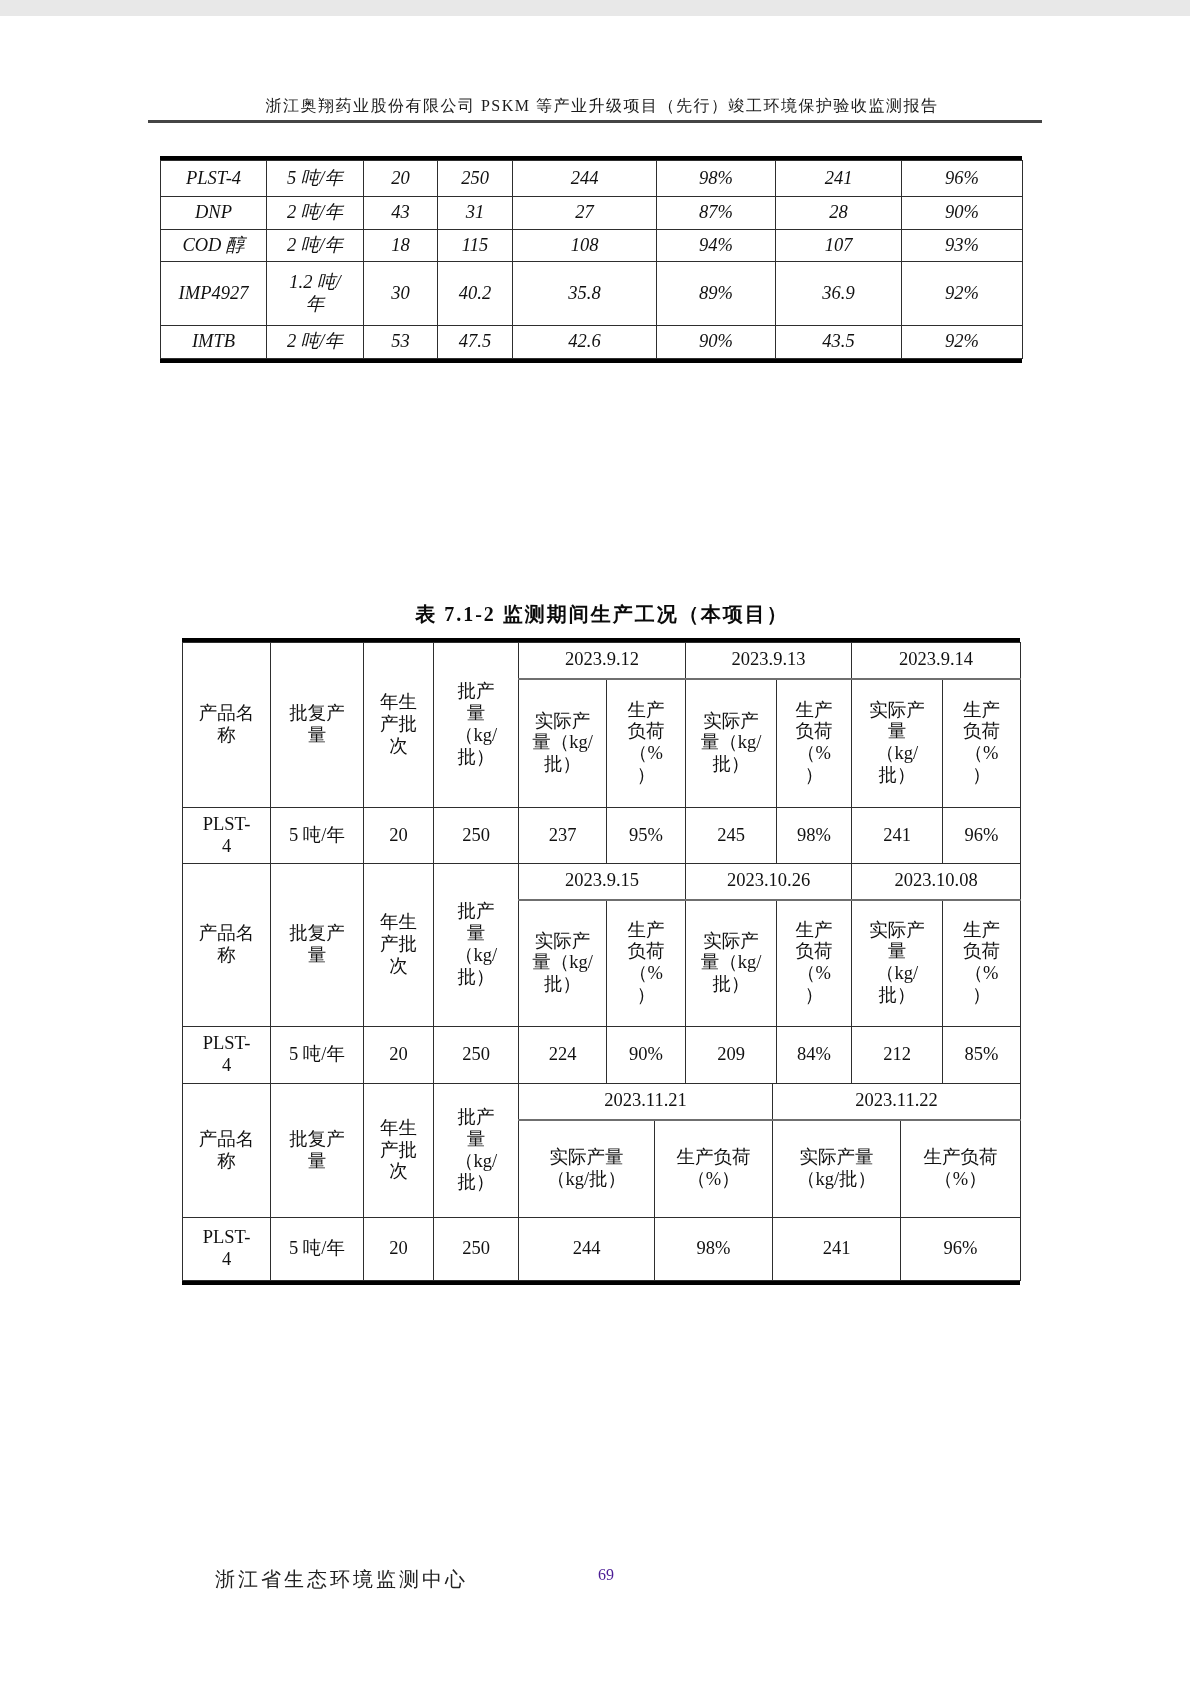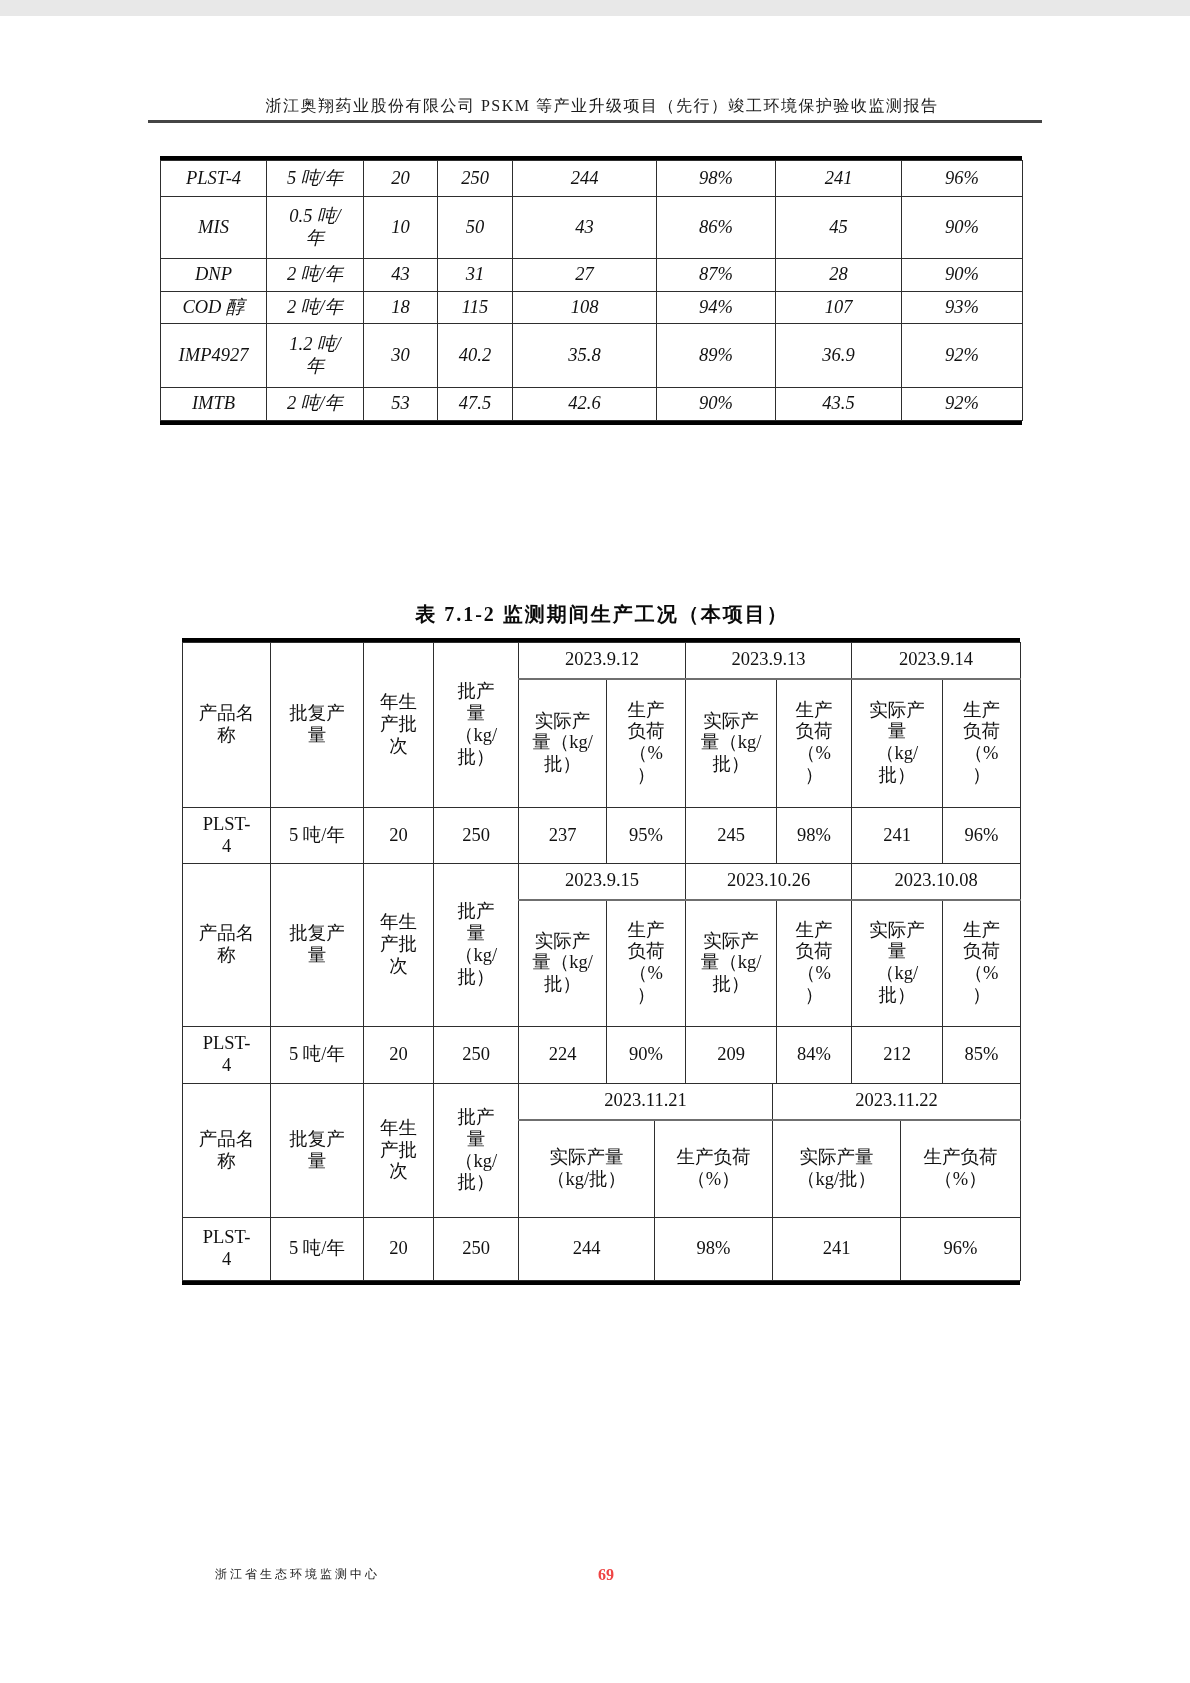--- a/index.html
+++ b/index.html
@@ -52,26 +52,26 @@
   
   .t2-wrap {
     position:absolute; left:182px; top:622px; width:838px;
     border-top:4px solid #000; border-bottom:4px solid #000;
   }
   .t2-wrap table + table { margin-top:-1px; }
   td.date { border-bottom:2px solid #6f6f6f;border-radius:17px; }
   
   .footer-org {
     position:absolute; left:215px; top:1550px;
-    font-size:12px; letter-spacing:3px; color:#222;
+    font-size:20px; letter-spacing:3px; color:#222;
     white-space:nowrap;
   }
   .footer-page {
     position:absolute; left:598px; top:1550px;
-    font-size:16px; color:#ef4444;font-weight:bold;
+    font-size:16px; color:#4c1d95;
   }
 </style>
 </head>
 <body>
 
 <div class="page">
 
   <div class="doc-header">浙江奥翔药业股份有限公司 PSKM 等产业升级项目（先行）竣工环境保护验收监测报告</div>
   <div class="header-rule"></div>
 
@@ -91,31 +91,20 @@
           <tr style="height:36px">
         <td class="nowrap">PLST-4</td>
         <td class="wrap">5 吨/年</td>
         <td>20</td>
         <td>250</td>
         <td>244</td>
         <td>98%</td>
         <td>241</td>
         <td>96%</td>
       </tr>
-      <tr style="height:62px">
-        <td class="nowrap">MIS</td>
-        <td class="wrap">0.5 吨/
-年</td>
-        <td>10</td>
-        <td>50</td>
-        <td>43</td>
-        <td>86%</td>
-        <td>45</td>
-        <td>90%</td>
-      </tr>
       <tr style="height:33px">
         <td class="nowrap">DNP</td>
         <td class="wrap">2 吨/年</td>
         <td>43</td>
         <td>31</td>
         <td>27</td>
         <td>87%</td>
         <td>28</td>
         <td>90%</td>
       </tr>

